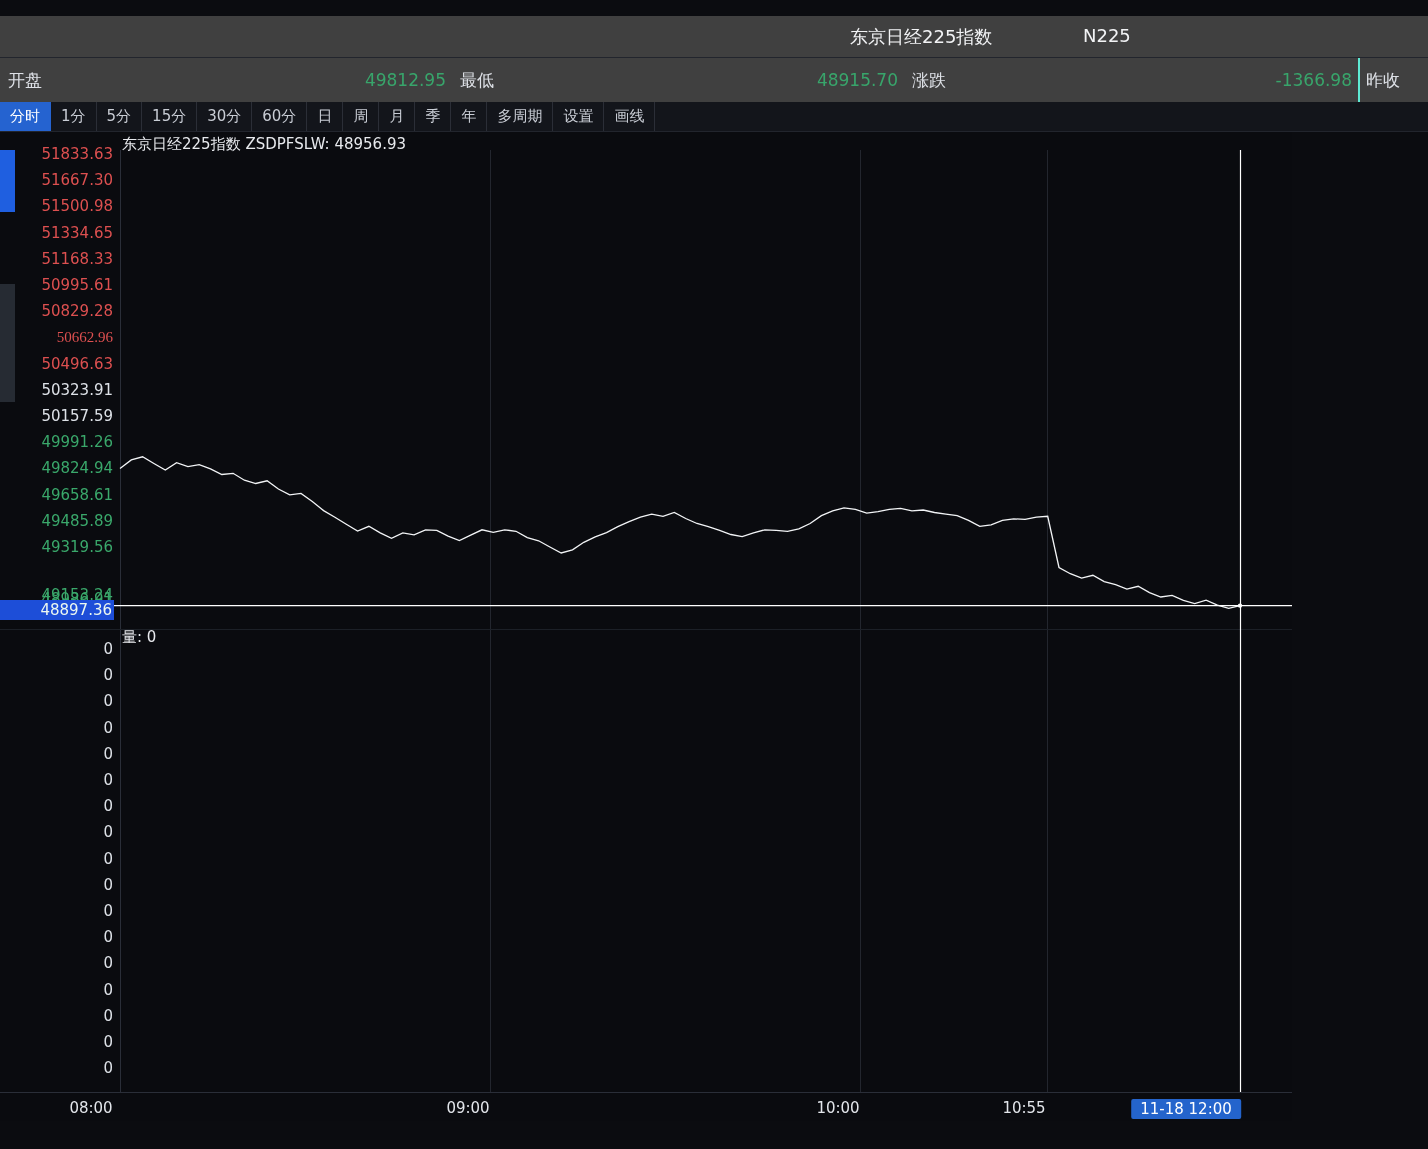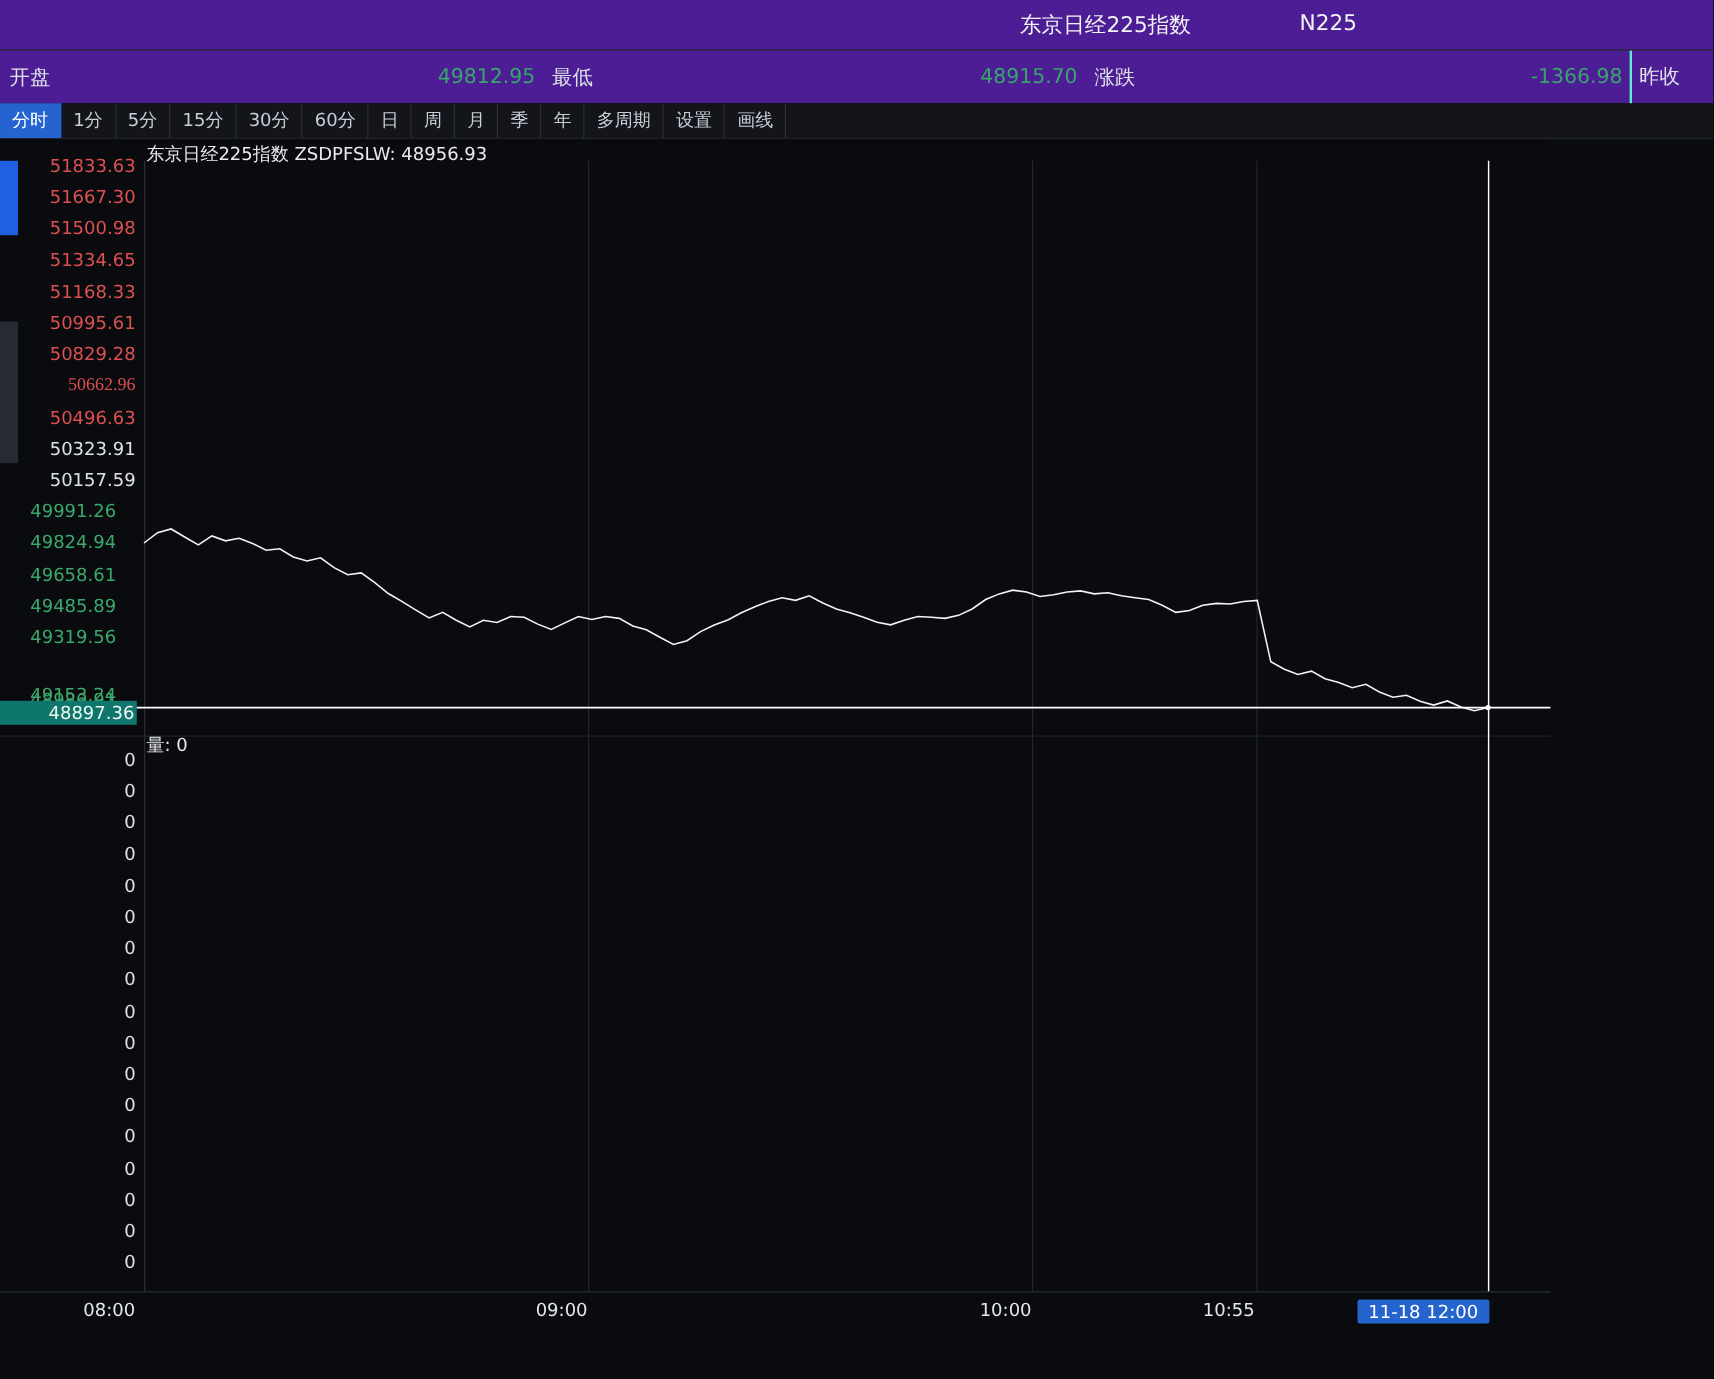--- a/index.html
+++ b/index.html
@@ -1,20 +1,20 @@
 <!DOCTYPE html>
 <html><head>
 <meta charset="utf-8">
 <style>
   html,body{margin:0;padding:0;background:#0b0c10;}
   *{box-sizing:border-box;font-family:"DejaVu Sans","Liberation Sans",sans-serif;}
   .app{position:relative;width:1428px;height:1149px;background:#0b0c10;color:#e6e8ec;overflow:hidden;}
 
   
-  header{background:#4c1d95;}
+  header{background:#404040;margin-top:16px;}
   .title-row{position:relative;height:42px;border-bottom:1px solid #22252d;}
   .title-name{position:absolute;left:850px;top:9px;font-size:18px;color:#f2f3f5;}
   .title-code{position:absolute;left:1083px;top:9px;font-size:18px;color:#f2f3f5;}
   .info-row{display:grid;grid-template-columns:80px 372px 84px 368px 84px 370px 70px;height:44px;align-items:center;}
   .info-row + .info-row{border-top:1px solid #1e2129;}
   .cell{font-size:17px;white-space:nowrap;overflow:hidden;}
   .cell.lab{padding-left:8px;color:#dde0e6;}
   .cell.val{text-align:right;padding-right:6px;color:#38a56b;}
   .cell.edge{border-left:2px solid #5eead4;padding-left:6px;height:44px;line-height:44px;}
 
@@ -23,22 +23,22 @@
   .tab{display:flex;align-items:center;padding:0 10px;font-size:15px;color:#c9cdd5;border-right:1px solid #2b2e37;cursor:pointer;white-space:nowrap;}
   .tab.active{background:#2563d0;color:#ffffff;border-right-color:#2563d0;}
 
   
   .chart{position:relative;width:1292px;height:989px;background:#0a0b0f;overflow:hidden;}
   .chart svg{position:absolute;left:0;top:0;}
   .chart-title{position:absolute;left:122px;top:3px;font-size:15px;color:#e8eaee;white-space:nowrap;}
   .ytick{position:absolute;left:9px;width:104px;text-align:right;font-size:15px;line-height:18px;}
   .ytick.red{color:#dd5050;}
   .ytick.white{color:#dde1e7;}
-  .ytick.green{color:#3aa86b;text-align:center;}
-  .ytick.hl{left:0;width:114px;background:#0f766e;color:#ecf8f0;padding:1px 2px 1px 0;line-height:18px;}
+  .ytick.green{color:#3aa86b;}
+  .ytick.hl{left:0;width:114px;background:#1d4ed8;color:#ecf8f0;padding:1px 2px 1px 0;line-height:18px;}
   .vol-label{position:absolute;left:122px;top:496px;font-size:15px;color:#e8eaee;}
   .vtick{position:absolute;left:9px;width:104px;text-align:right;font-size:15px;line-height:18px;color:#dde1e7;}
   .xtick{position:absolute;top:967px;font-size:15px;color:#e3e6eb;transform:translateX(-50%);white-space:nowrap;}
   .xtick.chip{background:#2464cc;color:#ffffff;padding:1px 9px;border-radius:2px;}
   .edge-blue{position:absolute;left:0;top:18px;width:15px;height:62px;background:#1f5fe0;}
   .edge-gray{position:absolute;left:0;top:152px;width:15px;height:118px;background:#262b33;}
 </style>
 </head>
 <body>
 

